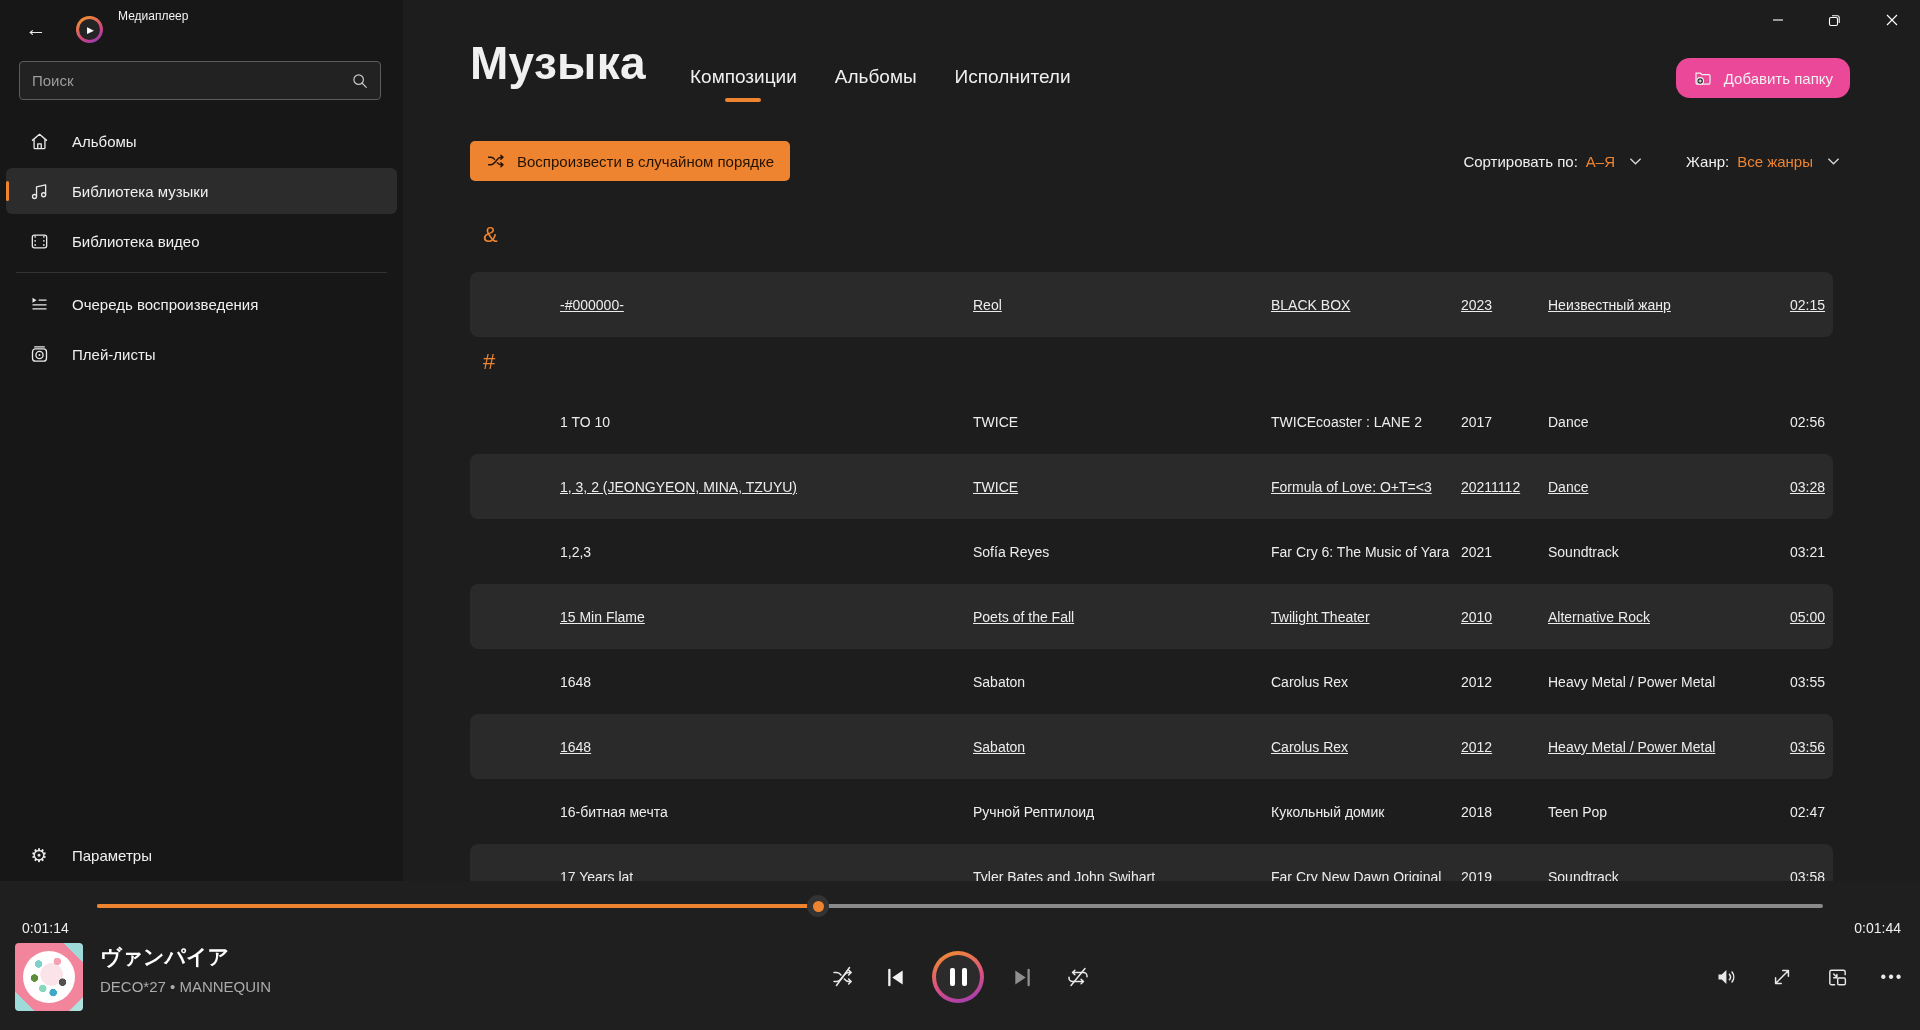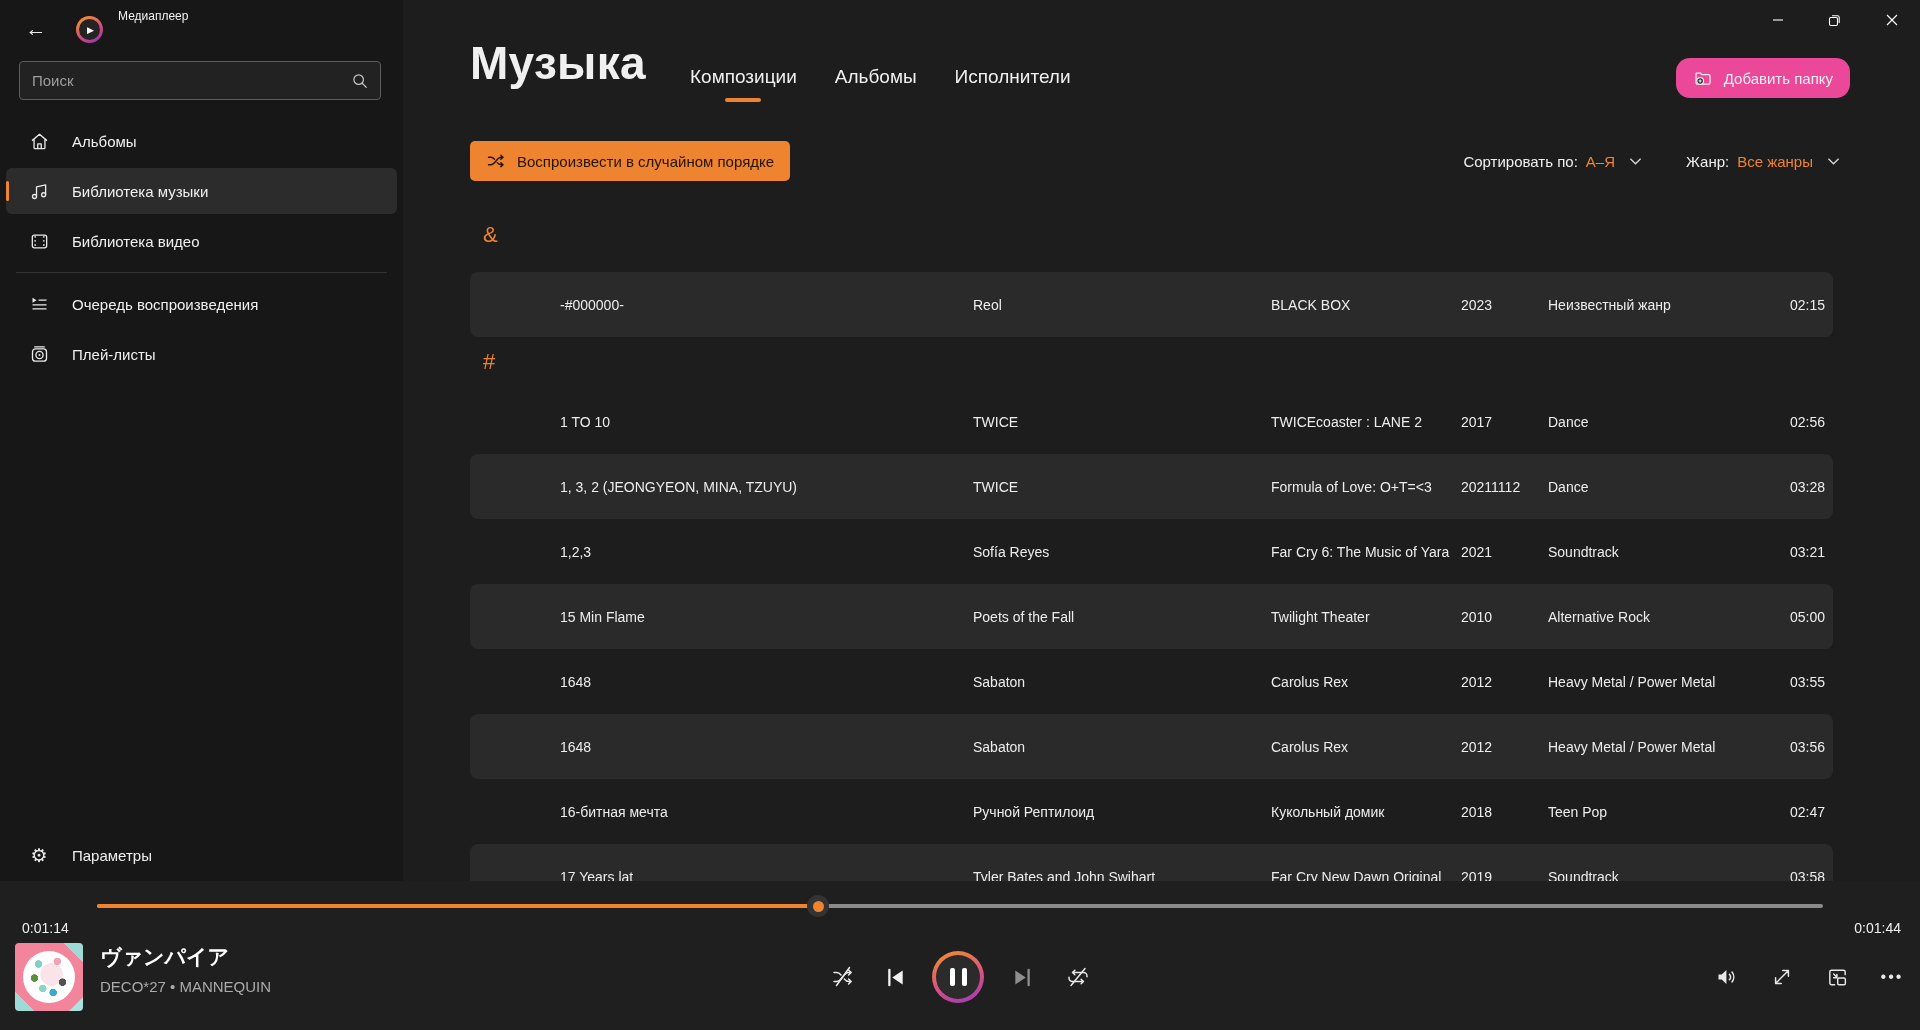--- a/index.html
+++ b/index.html
@@ -48,21 +48,21 @@
   .sort-group .val { color:#ee8430; }
   .chev { margin-left:6px; display:flex; align-items:center; }
   .sort-gap { width:36px; }
 
   .list { position:absolute; left:67px; top:180px; width:1363px; height:701px; }
   .section-letter { font-size:22px; color:#ee8430; margin:0 0 0 13px; }
   .letter-amp { margin-top:42px; margin-bottom:24px; }
   .letter-hash { margin-top:12px; margin-bottom:14px; }
   .track { display:grid; grid-template-columns:413px 298px 190px 72px 1fr 70px; align-items:center;
     height:65px; padding:0 8px 0 90px; border-radius:8px; font-size:14px; color:#ededed; }
-  .track.alt { background:#2a2a2a; }
+  .track.alt { background:#2a2a2a;text-decoration:underline; }
   .t-cell { overflow:hidden; white-space:nowrap; text-overflow:ellipsis; }
   .t-year { text-align:left; padding-right:4px; }
   .t-genre { padding-left:15px; }
   .t-dur { text-align:right; }
 
   
   .win-controls { position:absolute; right:0; top:0; display:flex; z-index:30; }
   .win-btn { width:57px; height:40px; display:flex; align-items:center; justify-content:center; }
 
   

